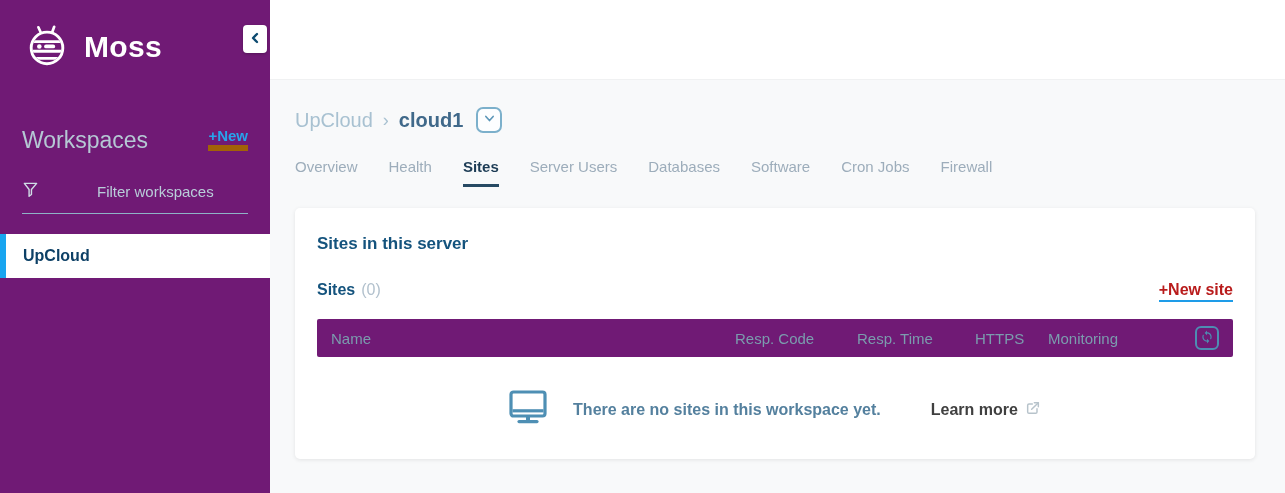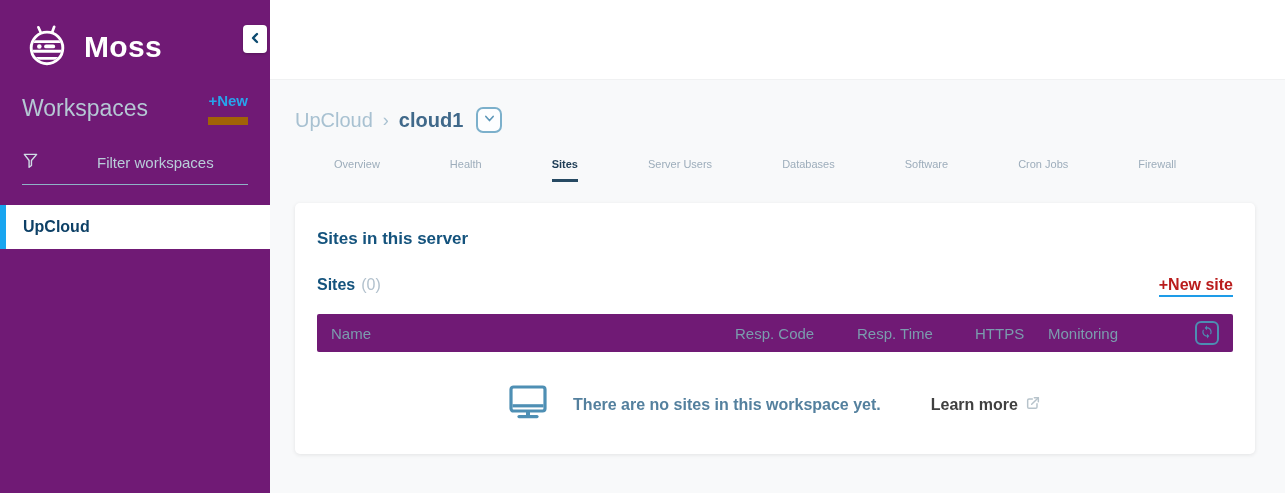--- a/index.html
+++ b/index.html
@@ -20,27 +20,27 @@
     padding: 22px 24px 0 24px;
   }
   .logo-text { font-size: 30px; font-weight: 700; color: #ffffff; letter-spacing: .3px; }
   .collapse-btn {
     position: absolute; top: 25px; right: 3px;
     width: 24px; height: 28px; background: #ffffff; border: none;
     border-radius: 4px; display: flex; align-items: center; justify-content: center;
     cursor: pointer; box-shadow: 0 1px 3px rgba(0,0,0,.25);
   }
   .workspaces-row {
-    margin: 20px 22px 0 22px;
-    display: flex; justify-content: space-between; align-items: center;
+    margin: 55px 22px 0 22px;
+    display: flex; justify-content: space-between; align-items: flex-start;
   }
   .workspaces-heading { font-size: 23px; font-weight: 400; color: #b5c8d4; }
   .new-workspace-link {
     font-size: 15px; font-weight: 700; color: #27a4ec; text-decoration: none;
-    border-bottom: 8px solid #a16207; padding-bottom: 8px; cursor: pointer;
+    border-bottom: 6px solid #a16207; padding-bottom: 1px; cursor: pointer;
   }
   .filter-row {
     margin: 27px 22px 0 22px; display: flex; align-items: center; gap: 10px;
     border-bottom: 1px solid #8fb3c6; padding-bottom: 11px;
   }
   .filter-input {
     background: transparent; border: none; outline: none; color: #fff;
     font-size: 15px; width: 100%; font-family: "Liberation Sans", sans-serif; margin-left: 48px;
   }
   .filter-input::placeholder { color: #b9cdd9; opacity: 1; }
@@ -61,23 +61,22 @@
   .bc-sep { font-size: 18px; color: #a8c1d1; }
   .bc-server { font-size: 20px; font-weight: 700; color: #40698a; }
   .bc-dropdown-btn {
     width: 26px; height: 26px; margin-left: 3px; background: #fdfeff;
     border: 2px solid #7cb0cb; border-radius: 7px; cursor: pointer;
     display: flex; align-items: center; justify-content: center;
   }
 
   .tabs { margin-top: 25px; display: flex; gap: 31px; }
   .tab {
-    font-size: 11px; color: #9dadbb; padding-bottom: 9px; cursor: pointer;
+    font-size: 15px; color: #9dadbb; padding-bottom: 9px; cursor: pointer;
     border-bottom: 3px solid transparent;
-    margin-left: 39px;
   }
   .tab.active { color: #1d3c55; font-weight: 700; border-bottom-color: #274a63; }
 
   .card {
     margin-top: 21px; background: #ffffff; border-radius: 5px;
     box-shadow: 0 1px 4px rgba(0,0,0,0.09); padding: 26px 22px 30px 22px;
   }
   .card-title { font-size: 17px; font-weight: 700; color: #14537d; }
   .sites-row {
     margin-top: 27px; display: flex; justify-content: space-between; align-items: baseline;

